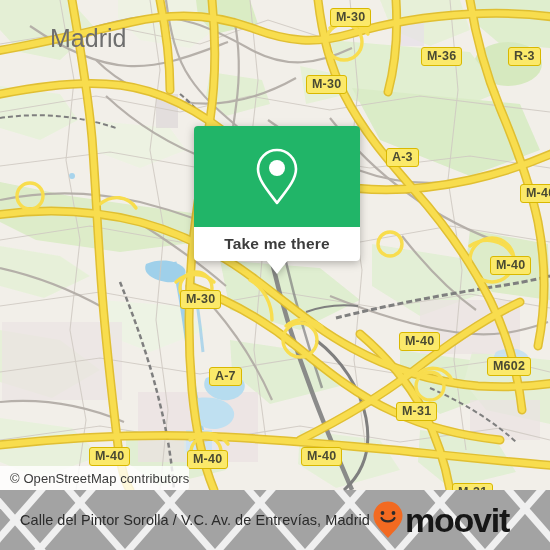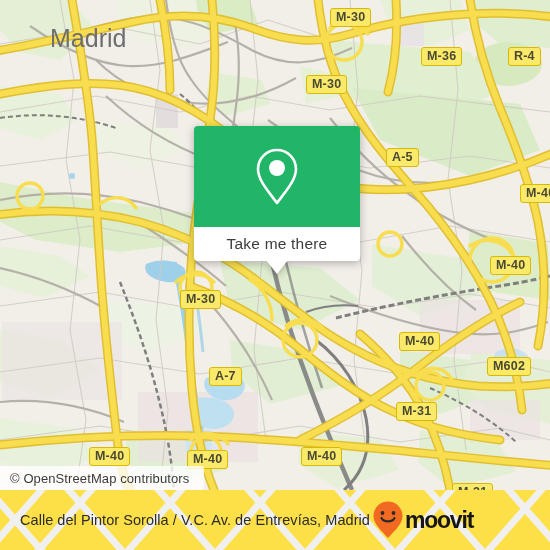--- a/index.html
+++ b/index.html
@@ -37,32 +37,33 @@
     display: flex;
     align-items: center;
     background: rgba(255,255,255,0.80);
     z-index: 40;
     border-radius: 0 3px 3px 0;
   }
   #attribution-text {
     font-size: 13px;
     color: #3b3b3b;
     white-space: nowrap;
-    padding-right: 15px;
+    padding-right: 0;
     letter-spacing: 0.1px;
   }
 
   
   #popup-card {
     position: absolute;
     left: 194px;
     top: 126px;
     width: 166px;
     z-index: 60;
     filter: drop-shadow(0 2px 4px rgba(0,0,0,0.28));
+    font-weight: bold;
   }
   #popup-header {
     height: 101px;
     background: #21b568;
     border-radius: 4px 4px 0 0;
     display: flex;
     align-items: center;
     justify-content: center;
   }
   #popup-pin-icon { display: block; }
@@ -90,21 +91,21 @@
     border-top: 14px solid #ffffff;
   }
 
   
   #footer-bar {
     position: absolute;
     left: 0;
     top: 490px;
     width: 550px;
     height: 60px;
-    background: #fde047;
+    background: #a3a3a3;
     overflow: hidden;
   }
   #footer-watermark {
     position: absolute;
     left: 0; top: 0;
     width: 550px; height: 60px;
     opacity: 1;
   }
   #footer-content {
     position: absolute;
@@ -120,21 +121,21 @@
     color: #2b2b2b;
     white-space: nowrap;
     letter-spacing: 0.05px;
   }
   #moovit-logo {
     display: flex;
     align-items: center;
     margin-left: 2px;
   }
   #moovit-wordmark {
-    font-size: 23px;
+    font-size: 34px;
     font-weight: bold;
     color: #161616;
     letter-spacing: -1.2px;
     line-height: 34px;
     margin-left: 1px;
   }
 </style>
 </head>
 <body>
 
@@ -299,23 +300,23 @@
         <path d="M418,374 C430,364 446,368 452,380"></path>
         <path d="M250,280 C264,288 272,304 272,320"></path>
       </g>
 
       <text x="50" y="47" font-family="Liberation Sans, sans-serif" font-size="25" fill="#6e6e6e">Madrid</text>
     </svg>
 
     <div id="road-shields">
         <div style="position: absolute; left: 330px; top: 8px; background: rgb(251, 233, 106); border: 1.5px solid rgb(217, 184, 0); border-radius: 3px; padding: 1px 5px 2px; font-size: 12.5px; font-weight: bold; font-family: &quot;Liberation Sans&quot;, sans-serif; color: rgb(74, 74, 51); line-height: 14px; white-space: nowrap; letter-spacing: 0.2px; z-index: 30;">M-30</div>
         <div style="position: absolute; left: 421px; top: 47px; background: rgb(251, 233, 106); border: 1.5px solid rgb(217, 184, 0); border-radius: 3px; padding: 1px 5px 2px; font-size: 12.5px; font-weight: bold; font-family: &quot;Liberation Sans&quot;, sans-serif; color: rgb(74, 74, 51); line-height: 14px; white-space: nowrap; letter-spacing: 0.2px; z-index: 30;">M-36</div>
-        <div style="position: absolute; left: 508px; top: 47px; background: rgb(251, 233, 106); border: 1.5px solid rgb(217, 184, 0); border-radius: 3px; padding: 1px 5px 2px; font-size: 12.5px; font-weight: bold; font-family: &quot;Liberation Sans&quot;, sans-serif; color: rgb(74, 74, 51); line-height: 14px; white-space: nowrap; letter-spacing: 0.2px; z-index: 30;">R-4</div>
+        <div style="position: absolute; left: 508px; top: 47px; background: rgb(251, 233, 106); border: 1.5px solid rgb(217, 184, 0); border-radius: 3px; padding: 1px 5px 2px; font-size: 12.5px; font-weight: bold; font-family: &quot;Liberation Sans&quot;, sans-serif; color: rgb(74, 74, 51); line-height: 14px; white-space: nowrap; letter-spacing: 0.2px; z-index: 30;">R-3</div>
         <div style="position: absolute; left: 306px; top: 75px; background: rgb(251, 233, 106); border: 1.5px solid rgb(217, 184, 0); border-radius: 3px; padding: 1px 5px 2px; font-size: 12.5px; font-weight: bold; font-family: &quot;Liberation Sans&quot;, sans-serif; color: rgb(74, 74, 51); line-height: 14px; white-space: nowrap; letter-spacing: 0.2px; z-index: 30;">M-30</div>
-        <div style="position: absolute; left: 386px; top: 148px; background: rgb(251, 233, 106); border: 1.5px solid rgb(217, 184, 0); border-radius: 3px; padding: 1px 5px 2px; font-size: 12.5px; font-weight: bold; font-family: &quot;Liberation Sans&quot;, sans-serif; color: rgb(74, 74, 51); line-height: 14px; white-space: nowrap; letter-spacing: 0.2px; z-index: 30;">A-5</div>
+        <div style="position: absolute; left: 386px; top: 148px; background: rgb(251, 233, 106); border: 1.5px solid rgb(217, 184, 0); border-radius: 3px; padding: 1px 5px 2px; font-size: 12.5px; font-weight: bold; font-family: &quot;Liberation Sans&quot;, sans-serif; color: rgb(74, 74, 51); line-height: 14px; white-space: nowrap; letter-spacing: 0.2px; z-index: 30;">A-3</div>
         <div style="position: absolute; left: 520px; top: 184px; background: rgb(251, 233, 106); border: 1.5px solid rgb(217, 184, 0); border-radius: 3px; padding: 1px 5px 2px; font-size: 12.5px; font-weight: bold; font-family: &quot;Liberation Sans&quot;, sans-serif; color: rgb(74, 74, 51); line-height: 14px; white-space: nowrap; letter-spacing: 0.2px; z-index: 30;">M-40</div>
         <div style="position: absolute; left: 490px; top: 256px; background: rgb(251, 233, 106); border: 1.5px solid rgb(217, 184, 0); border-radius: 3px; padding: 1px 5px 2px; font-size: 12.5px; font-weight: bold; font-family: &quot;Liberation Sans&quot;, sans-serif; color: rgb(74, 74, 51); line-height: 14px; white-space: nowrap; letter-spacing: 0.2px; z-index: 30;">M-40</div>
         <div style="position: absolute; left: 180px; top: 290px; background: rgb(251, 233, 106); border: 1.5px solid rgb(217, 184, 0); border-radius: 3px; padding: 1px 5px 2px; font-size: 12.5px; font-weight: bold; font-family: &quot;Liberation Sans&quot;, sans-serif; color: rgb(74, 74, 51); line-height: 14px; white-space: nowrap; letter-spacing: 0.2px; z-index: 30;">M-30</div>
         <div style="position: absolute; left: 209px; top: 367px; background: rgb(251, 233, 106); border: 1.5px solid rgb(217, 184, 0); border-radius: 3px; padding: 1px 5px 2px; font-size: 12.5px; font-weight: bold; font-family: &quot;Liberation Sans&quot;, sans-serif; color: rgb(74, 74, 51); line-height: 14px; white-space: nowrap; letter-spacing: 0.2px; z-index: 30;">A-7</div>
         <div style="position: absolute; left: 399px; top: 332px; background: rgb(251, 233, 106); border: 1.5px solid rgb(217, 184, 0); border-radius: 3px; padding: 1px 5px 2px; font-size: 12.5px; font-weight: bold; font-family: &quot;Liberation Sans&quot;, sans-serif; color: rgb(74, 74, 51); line-height: 14px; white-space: nowrap; letter-spacing: 0.2px; z-index: 30;">M-40</div>
         <div style="position: absolute; left: 487px; top: 357px; background: rgb(251, 233, 106); border: 1.5px solid rgb(217, 184, 0); border-radius: 3px; padding: 1px 5px 2px; font-size: 12.5px; font-weight: bold; font-family: &quot;Liberation Sans&quot;, sans-serif; color: rgb(74, 74, 51); line-height: 14px; white-space: nowrap; letter-spacing: 0.2px; z-index: 30;">M602</div>
         <div style="position: absolute; left: 396px; top: 402px; background: rgb(251, 233, 106); border: 1.5px solid rgb(217, 184, 0); border-radius: 3px; padding: 1px 5px 2px; font-size: 12.5px; font-weight: bold; font-family: &quot;Liberation Sans&quot;, sans-serif; color: rgb(74, 74, 51); line-height: 14px; white-space: nowrap; letter-spacing: 0.2px; z-index: 30;">M-31</div>
         <div style="position: absolute; left: 89px; top: 447px; background: rgb(251, 233, 106); border: 1.5px solid rgb(217, 184, 0); border-radius: 3px; padding: 1px 5px 2px; font-size: 12.5px; font-weight: bold; font-family: &quot;Liberation Sans&quot;, sans-serif; color: rgb(74, 74, 51); line-height: 14px; white-space: nowrap; letter-spacing: 0.2px; z-index: 30;">M-40</div>
         <div style="position: absolute; left: 187px; top: 450px; background: rgb(251, 233, 106); border: 1.5px solid rgb(217, 184, 0); border-radius: 3px; padding: 1px 5px 2px; font-size: 12.5px; font-weight: bold; font-family: &quot;Liberation Sans&quot;, sans-serif; color: rgb(74, 74, 51); line-height: 14px; white-space: nowrap; letter-spacing: 0.2px; z-index: 30;">M-40</div>
         <div style="position: absolute; left: 301px; top: 447px; background: rgb(251, 233, 106); border: 1.5px solid rgb(217, 184, 0); border-radius: 3px; padding: 1px 5px 2px; font-size: 12.5px; font-weight: bold; font-family: &quot;Liberation Sans&quot;, sans-serif; color: rgb(74, 74, 51); line-height: 14px; white-space: nowrap; letter-spacing: 0.2px; z-index: 30;">M-40</div>

